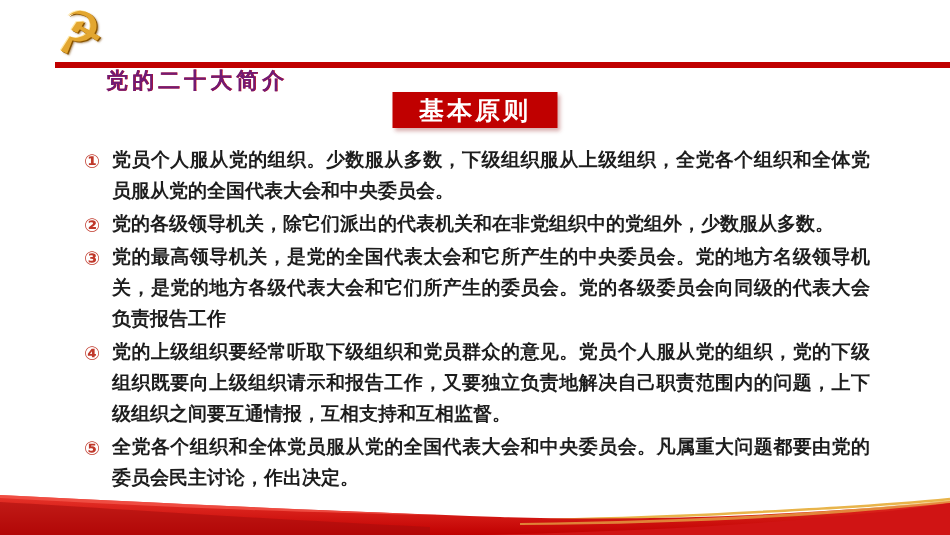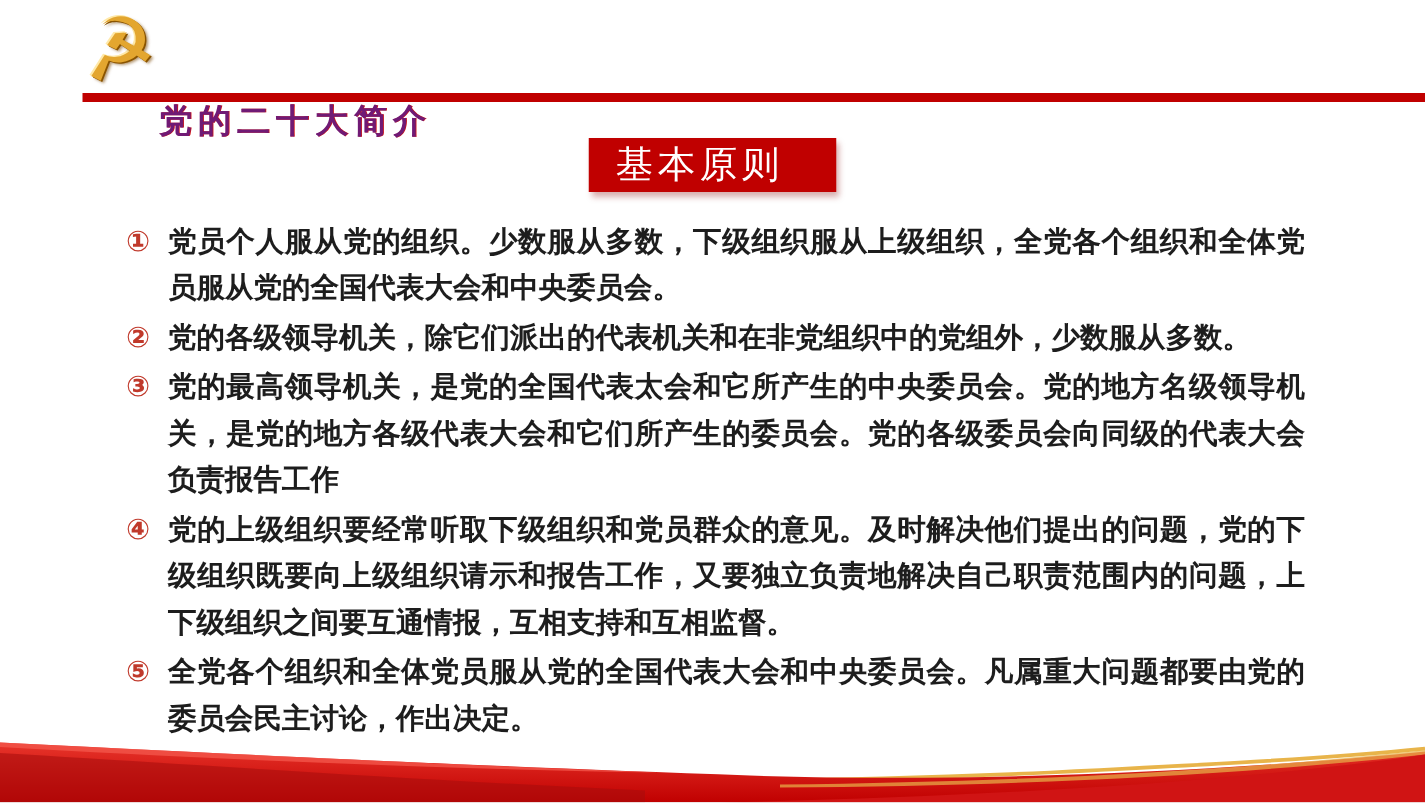--- a/index.html
+++ b/index.html
@@ -51,23 +51,23 @@
 
   
   .section-badge {
     position: absolute;
     left: 50%; top: 92px;
     transform: translateX(-50%);
     min-width: 165px; height: 36px;
     background: #c00000;
     color: #ffffff;
     font-size: 25px;
-    font-weight: 400;
+    font-weight: 700;
     letter-spacing: 3px;
-    text-align: left;
+    text-align: center;
     line-height: 36px;
     padding: 0 18px;
     box-shadow: 2px 3px 4px rgba(140, 20, 20, 0.35);
   }
 
   
   .principles {
     position: absolute;
     left: 84px; top: 146px;
     width: 786px;
@@ -86,20 +86,21 @@
 
   .principle .num {
     flex: 0 0 28px;
     color: #c0392b;
     font-weight: 700;
   }
 
   .principle .txt {
     flex: 1;
     text-align: justify;
+    font-family: Liberation Mono, monospace;
   }
 
   
   .ribbon {
     position: absolute;
     left: 0; bottom: 0;
     width: 950px; height: 56px;
     display: block;
   }
 </style>
@@ -126,21 +127,21 @@
     <li class="principle">
       <span class="num">②</span>
       <span class="txt"> 党的各级领导机关，除它们派出的代表机关和在非党组织中的党组外，少数服从多数。</span>
     </li>
     <li class="principle">
       <span class="num">③</span>
       <span class="txt">党的最高领导机关，是党的全国代表太会和它所产生的中央委员会。党的地方名级领导机关，是党的地方各级代表大会和它们所产生的委员会。党的各级委员会向同级的代表大会负责报告工作</span>
     </li>
     <li class="principle">
       <span class="num">④</span>
-      <span class="txt">党的上级组织要经常听取下级组织和党员群众的意见。及时解决他们提出的问题，党的下级组织既要向上级组织请示和报告工作，又要独立负责地解决自己职责范围内的问题，上下级组织之间要互通情报，互相支持和互相监督。</span>
+      <span class="txt">党的上级组织要经常听取下级组织和党员群众的意见。党员个人服从党的组织，党的下级组织既要向上级组织请示和报告工作，又要独立负责地解决自己职责范围内的问题，上下级组织之间要互通情报，互相支持和互相监督。</span>
     </li>
     <li class="principle">
       <span class="num">⑤</span>
       <span class="txt">全党各个组织和全体党员服从党的全国代表大会和中央委员会。凡属重大问题都要由党的委员会民主讨论，作出决定。</span>
     </li>
   </ul>
 
   <svg class="ribbon" viewBox="0 0 950 56" preserveAspectRatio="none" aria-hidden="true">
     <defs>
       <linearGradient id="redGrad" x1="0" y1="0" x2="0" y2="1">

